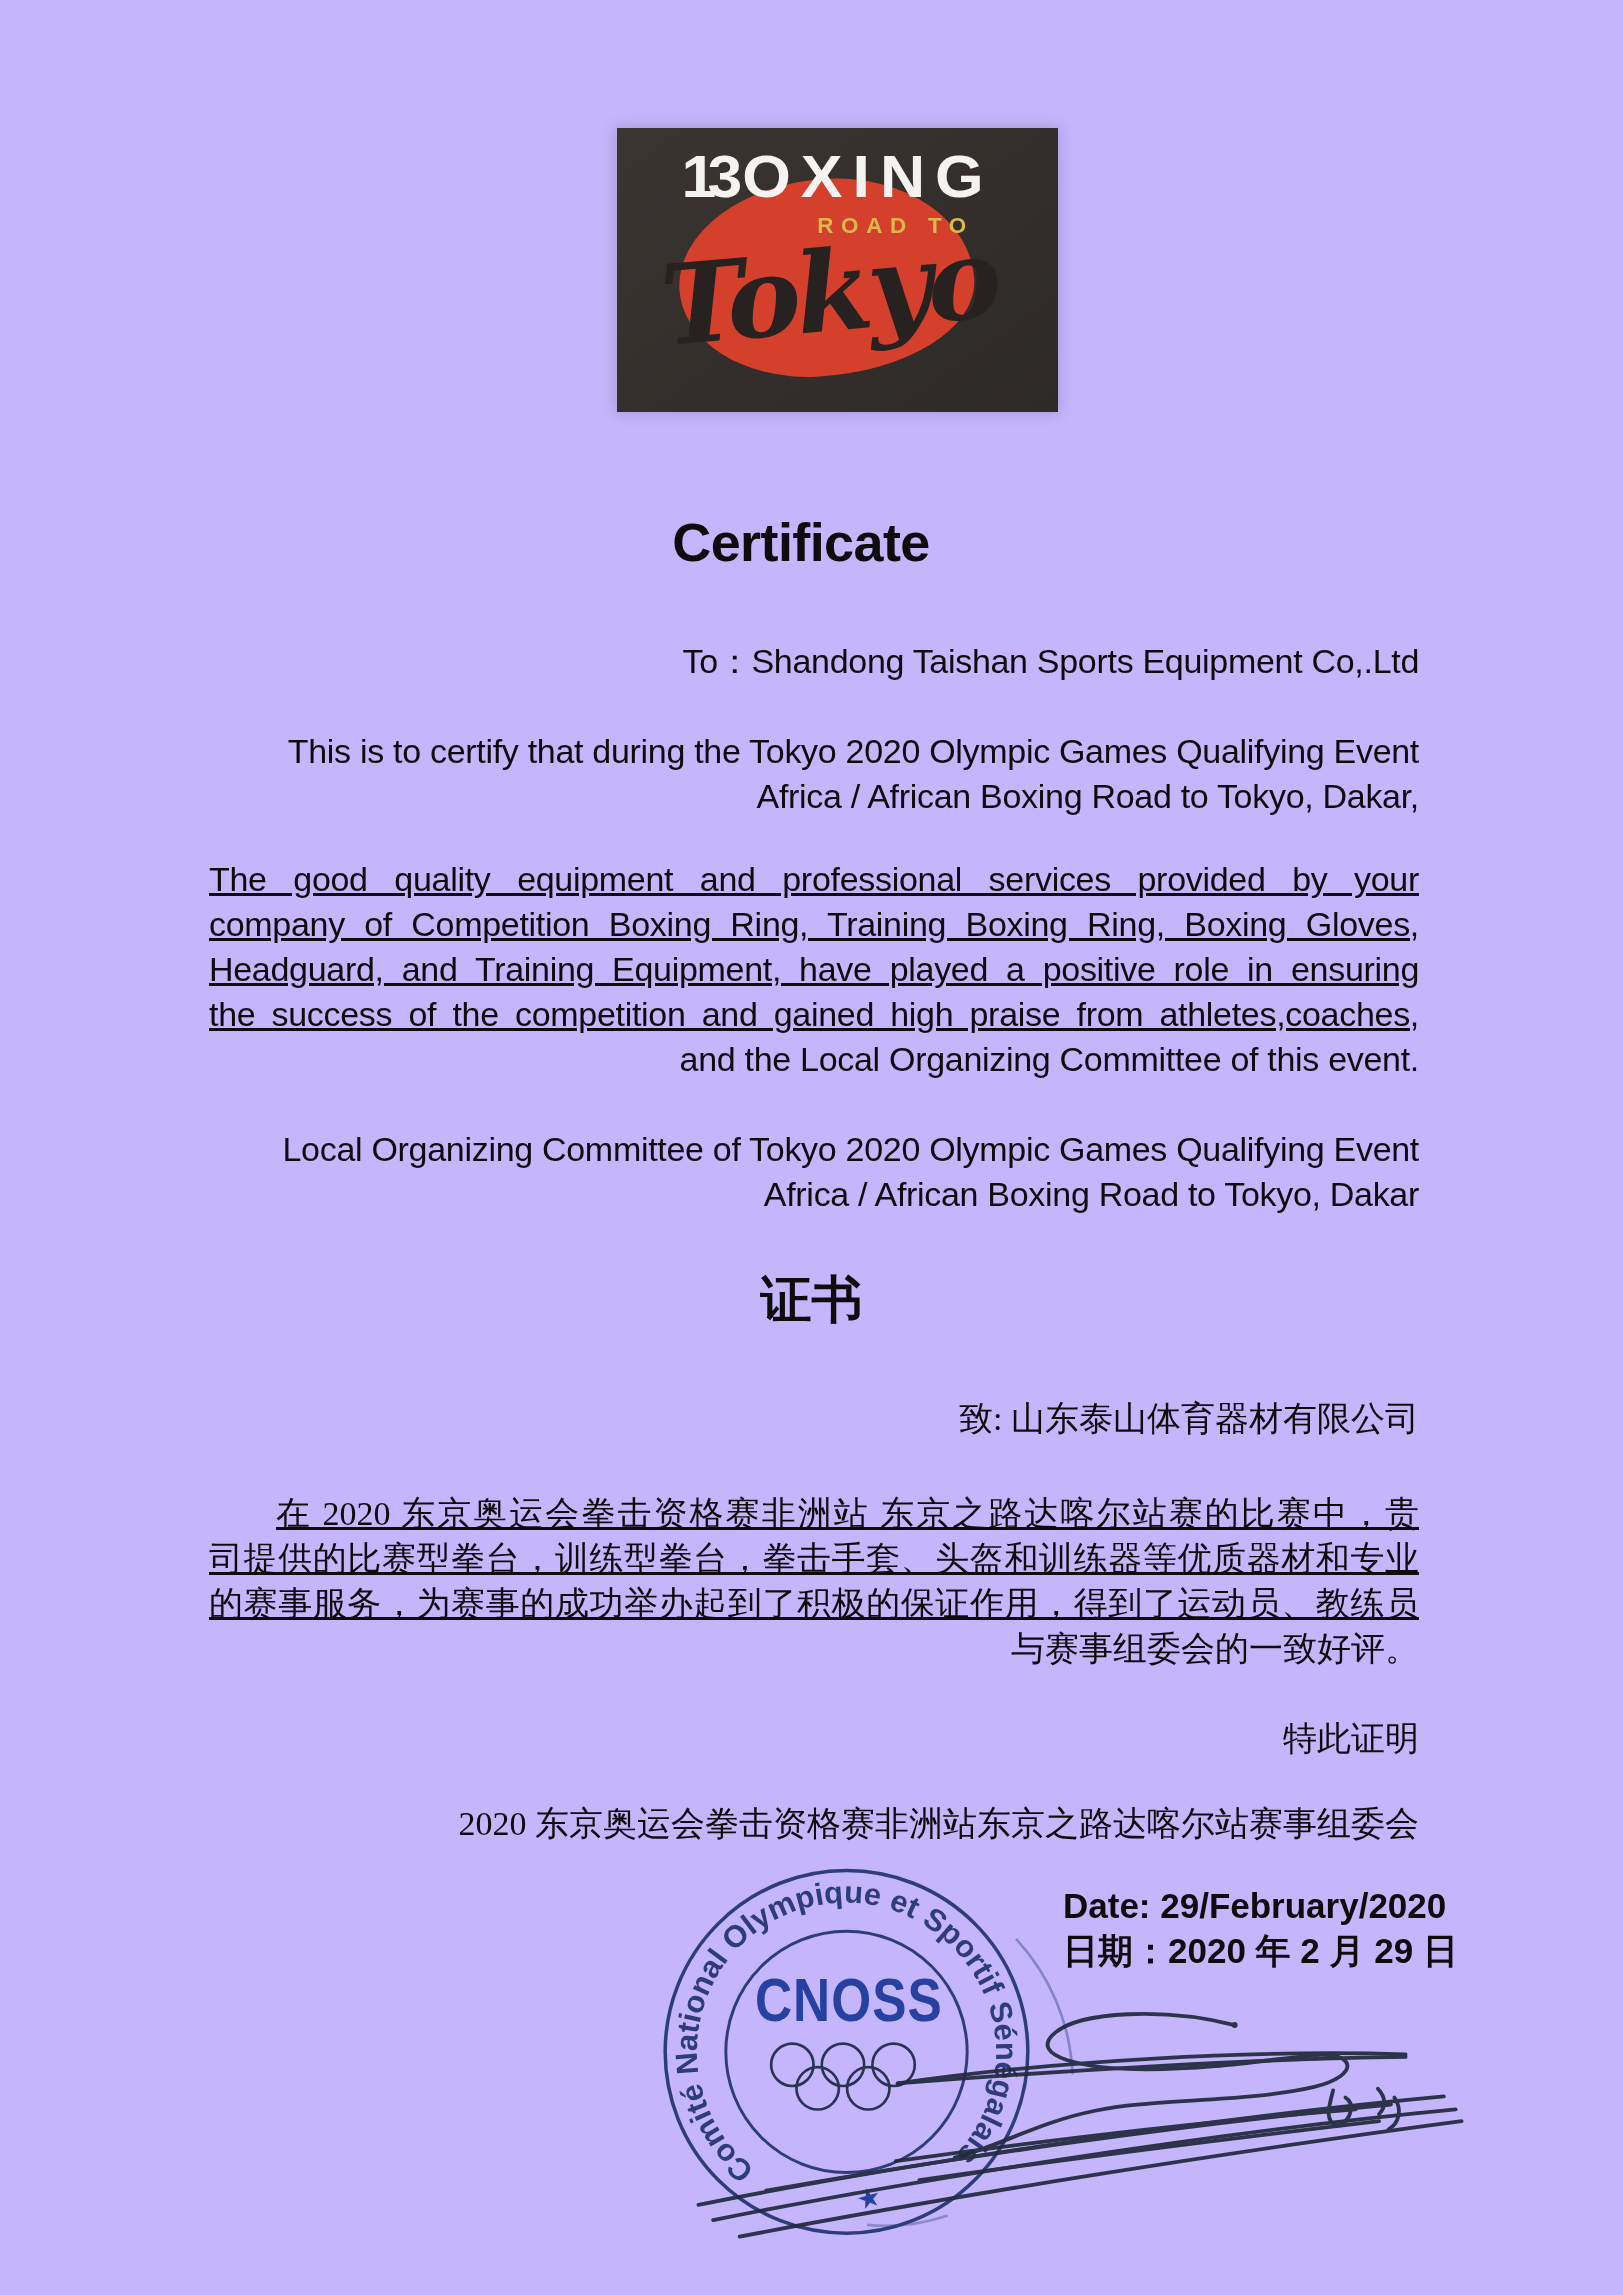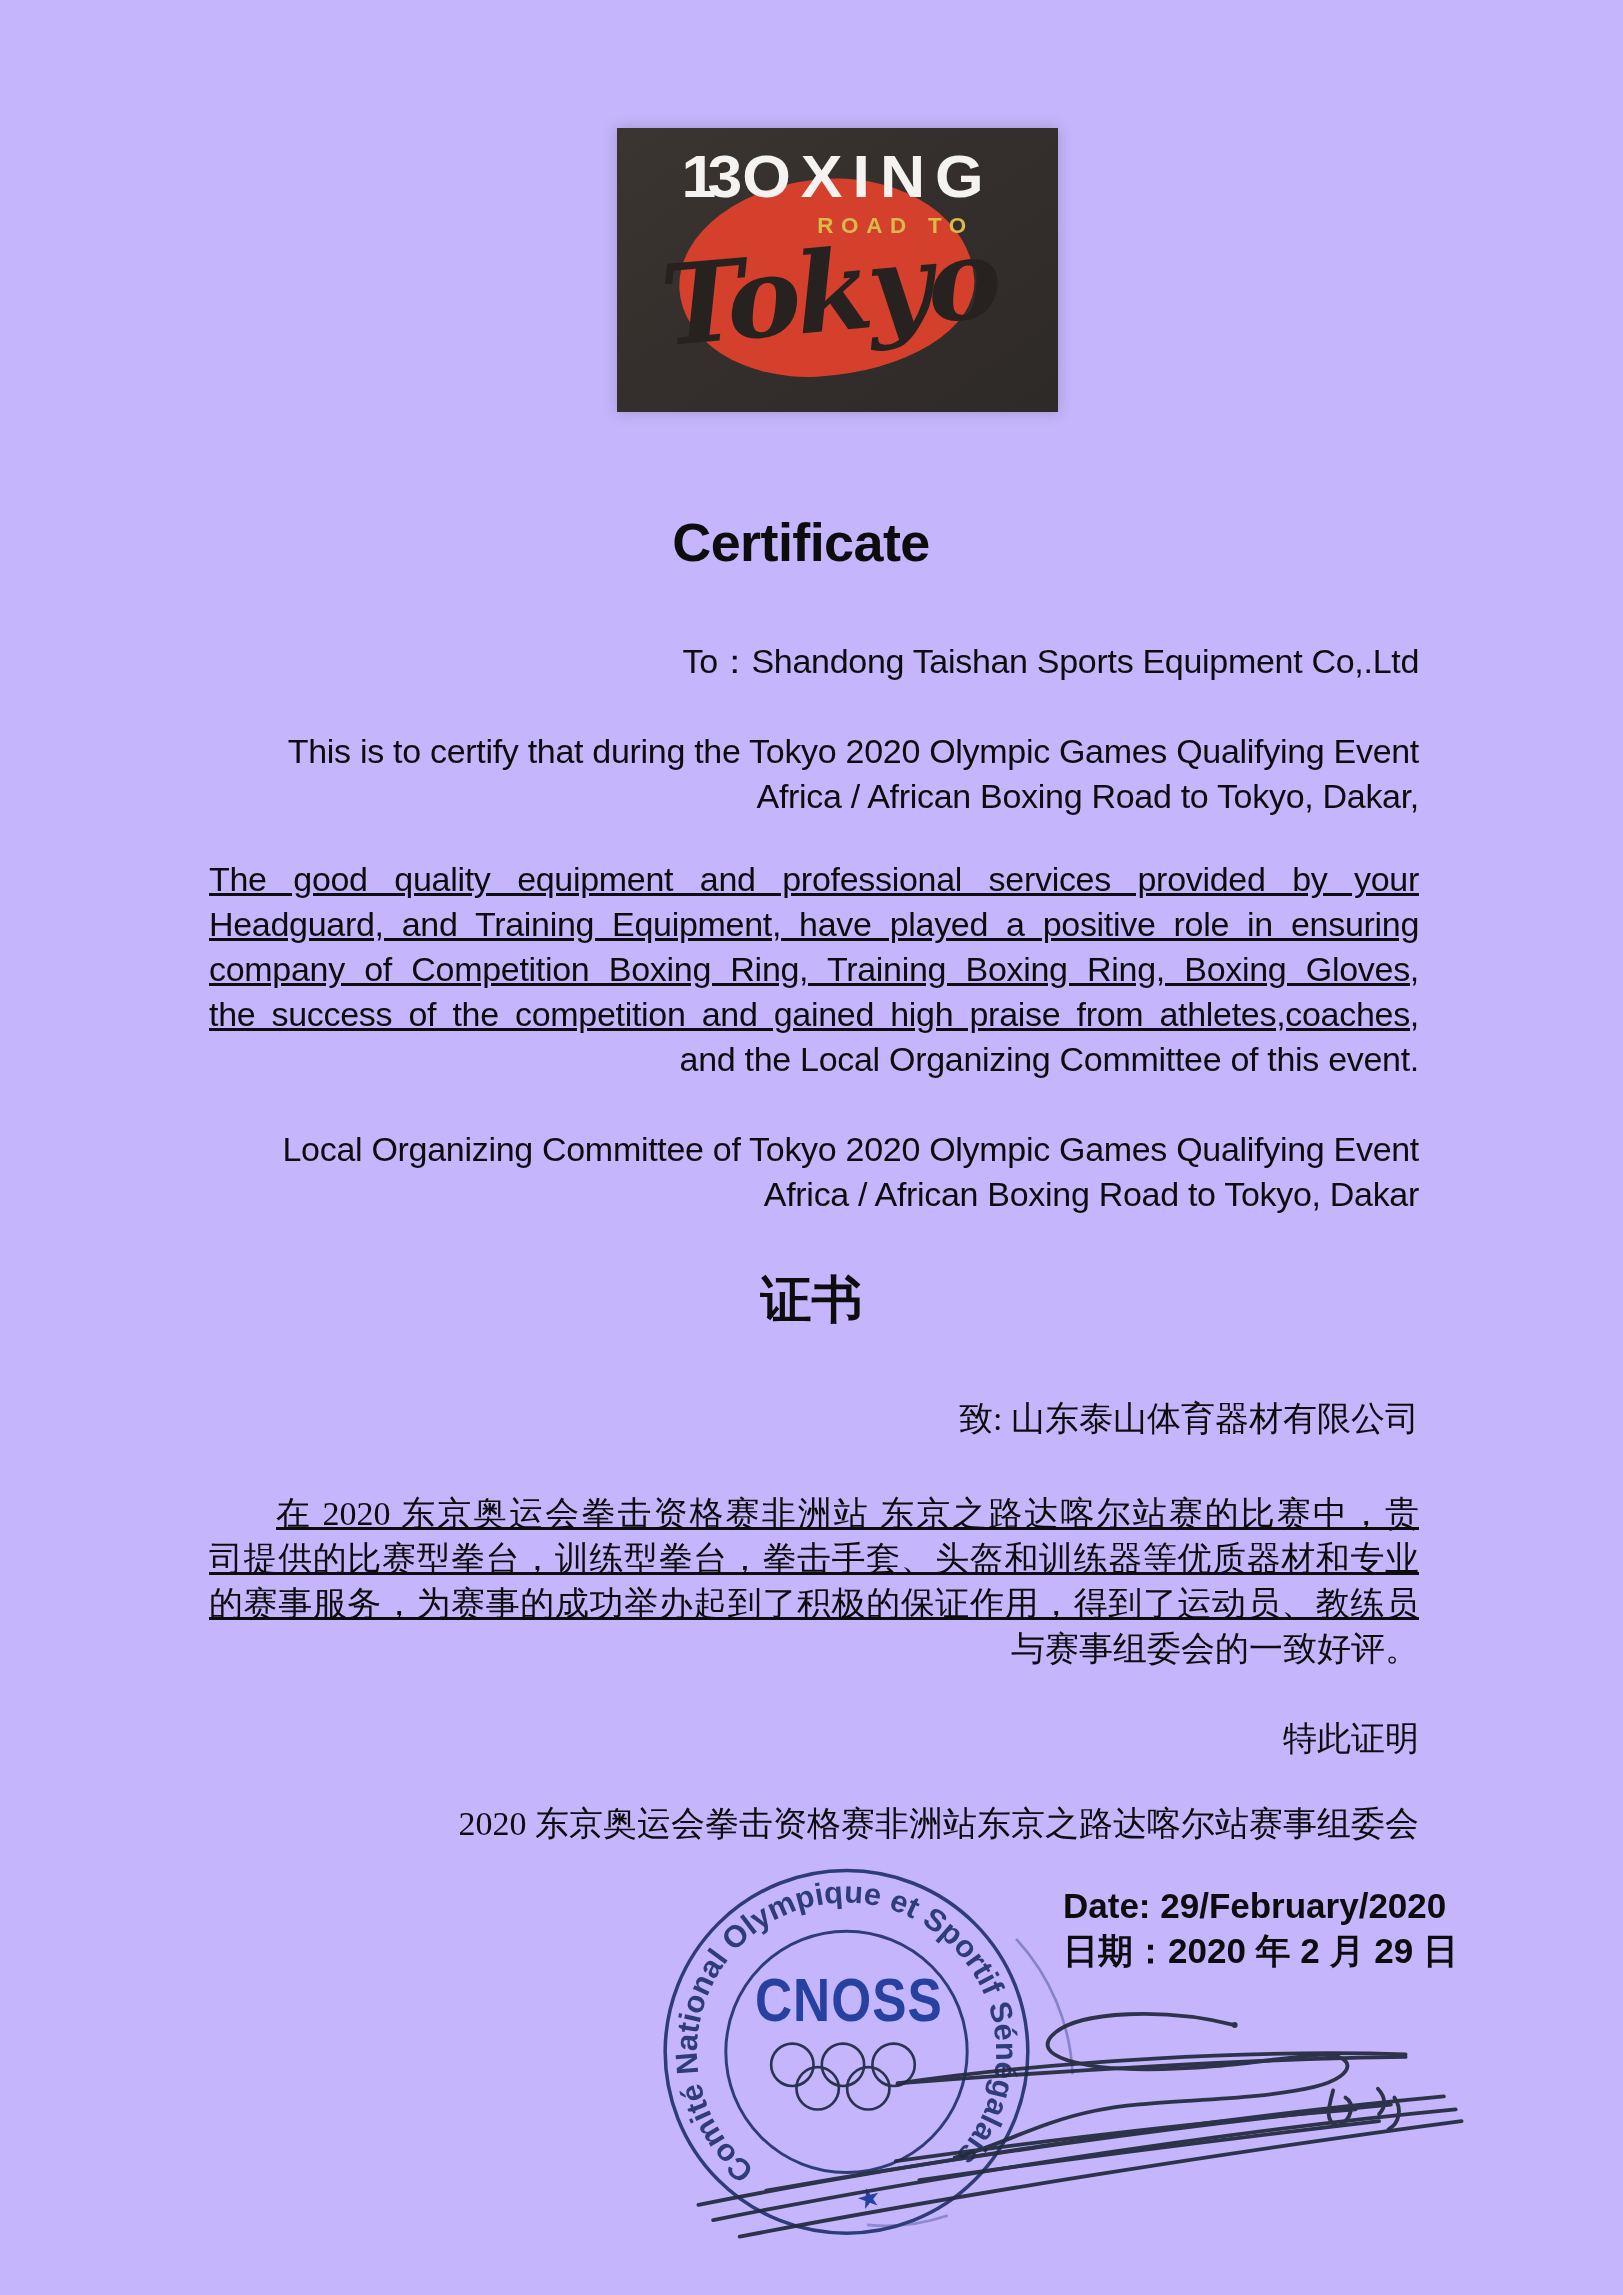--- a/index.html
+++ b/index.html
@@ -66,22 +66,22 @@
     <div class="ln">To：Shandong Taishan Sports Equipment Co,.Ltd</div>
   </div>
 
   <div class="block en" style="top:729px">
     <div class="ln">This is to certify that during the Tokyo 2020 Olympic Games Qualifying Event</div>
     <div class="ln">Africa / African Boxing Road to Tokyo, Dakar,</div>
   </div>
 
   <div class="block en" style="top:857px">
     <div class="ln jl">The good quality equipment and professional services provided by your</div>
+    <div class="ln jl">company of Competition Boxing Ring, Training Boxing Ring, Boxing Gloves,</div>
     <div class="ln jl">Headguard, and Training Equipment, have played a positive role in ensuring</div>
-    <div class="ln jl">company of Competition Boxing Ring, Training Boxing Ring, Boxing Gloves,</div>
     <div class="ln jl">the success of the competition and gained high praise from athletes,coaches,</div>
     <div class="ln">and the Local Organizing Committee of this event.</div>
   </div>
 
   <div class="block en" style="top:1127px">
     <div class="ln">Local Organizing Committee of Tokyo 2020 Olympic Games Qualifying Event</div>
     <div class="ln">Africa / African Boxing Road to Tokyo, Dakar</div>
   </div>
 
   <div class="zh-title">证书</div>

